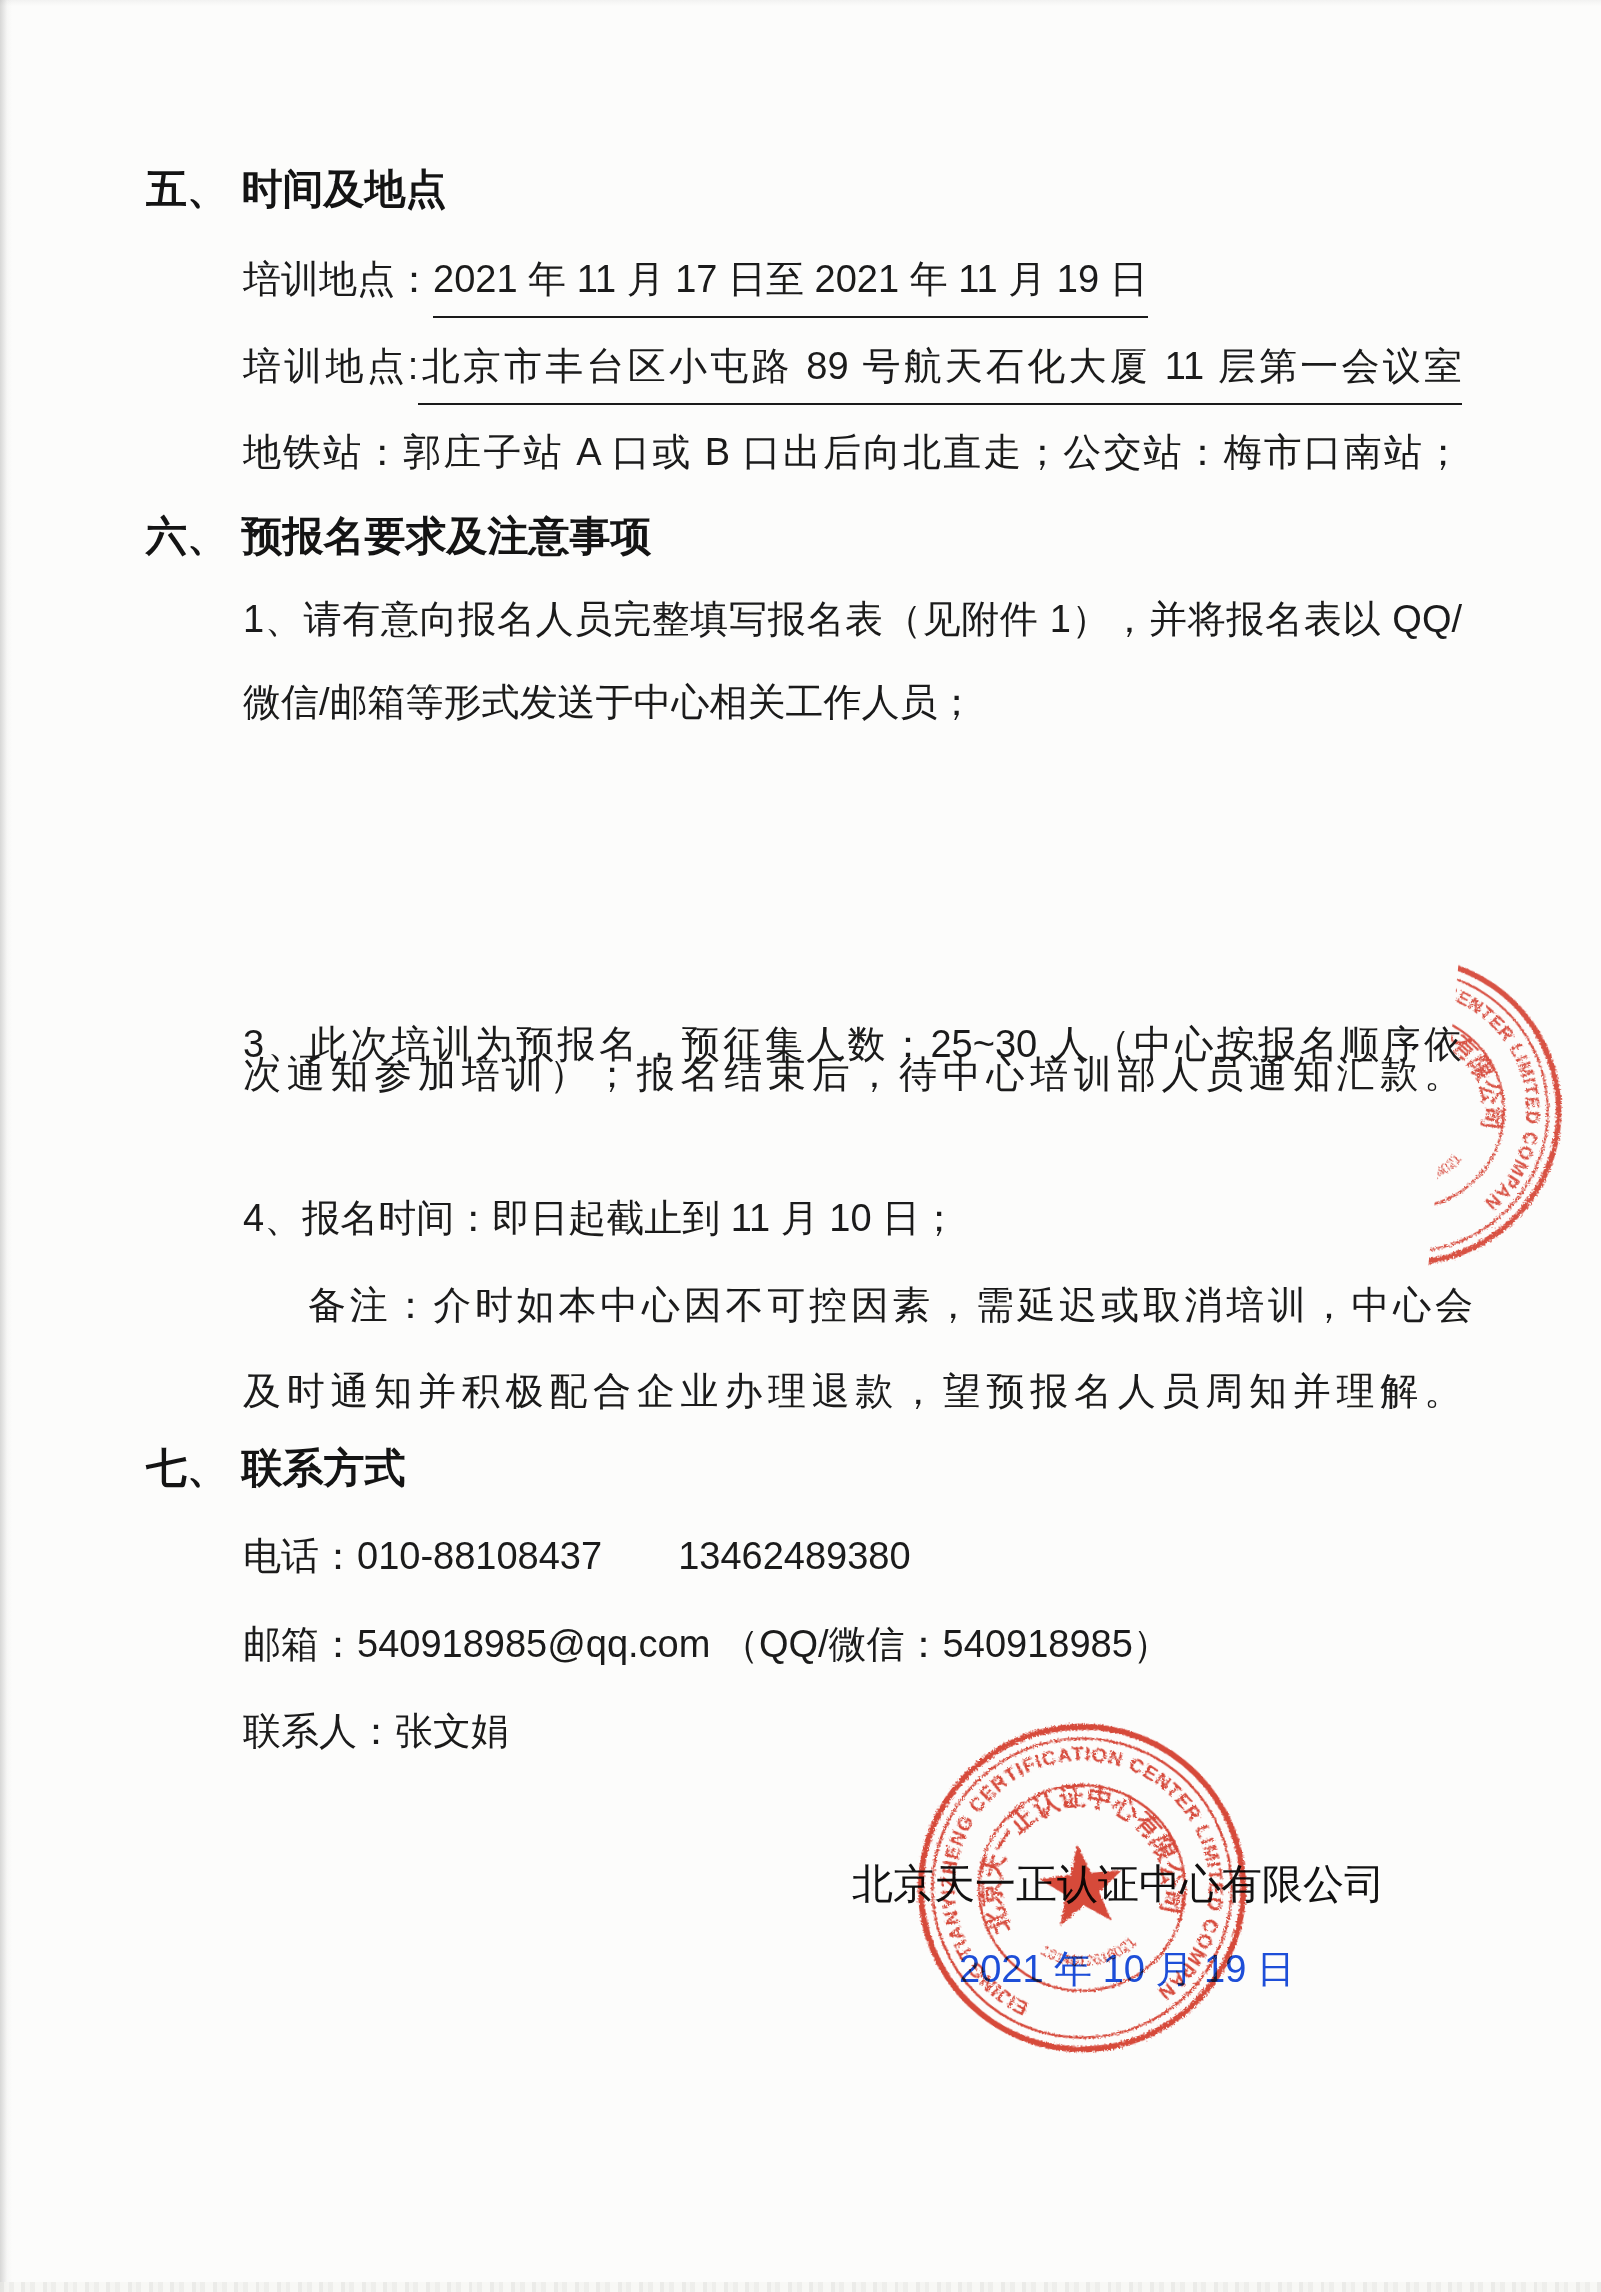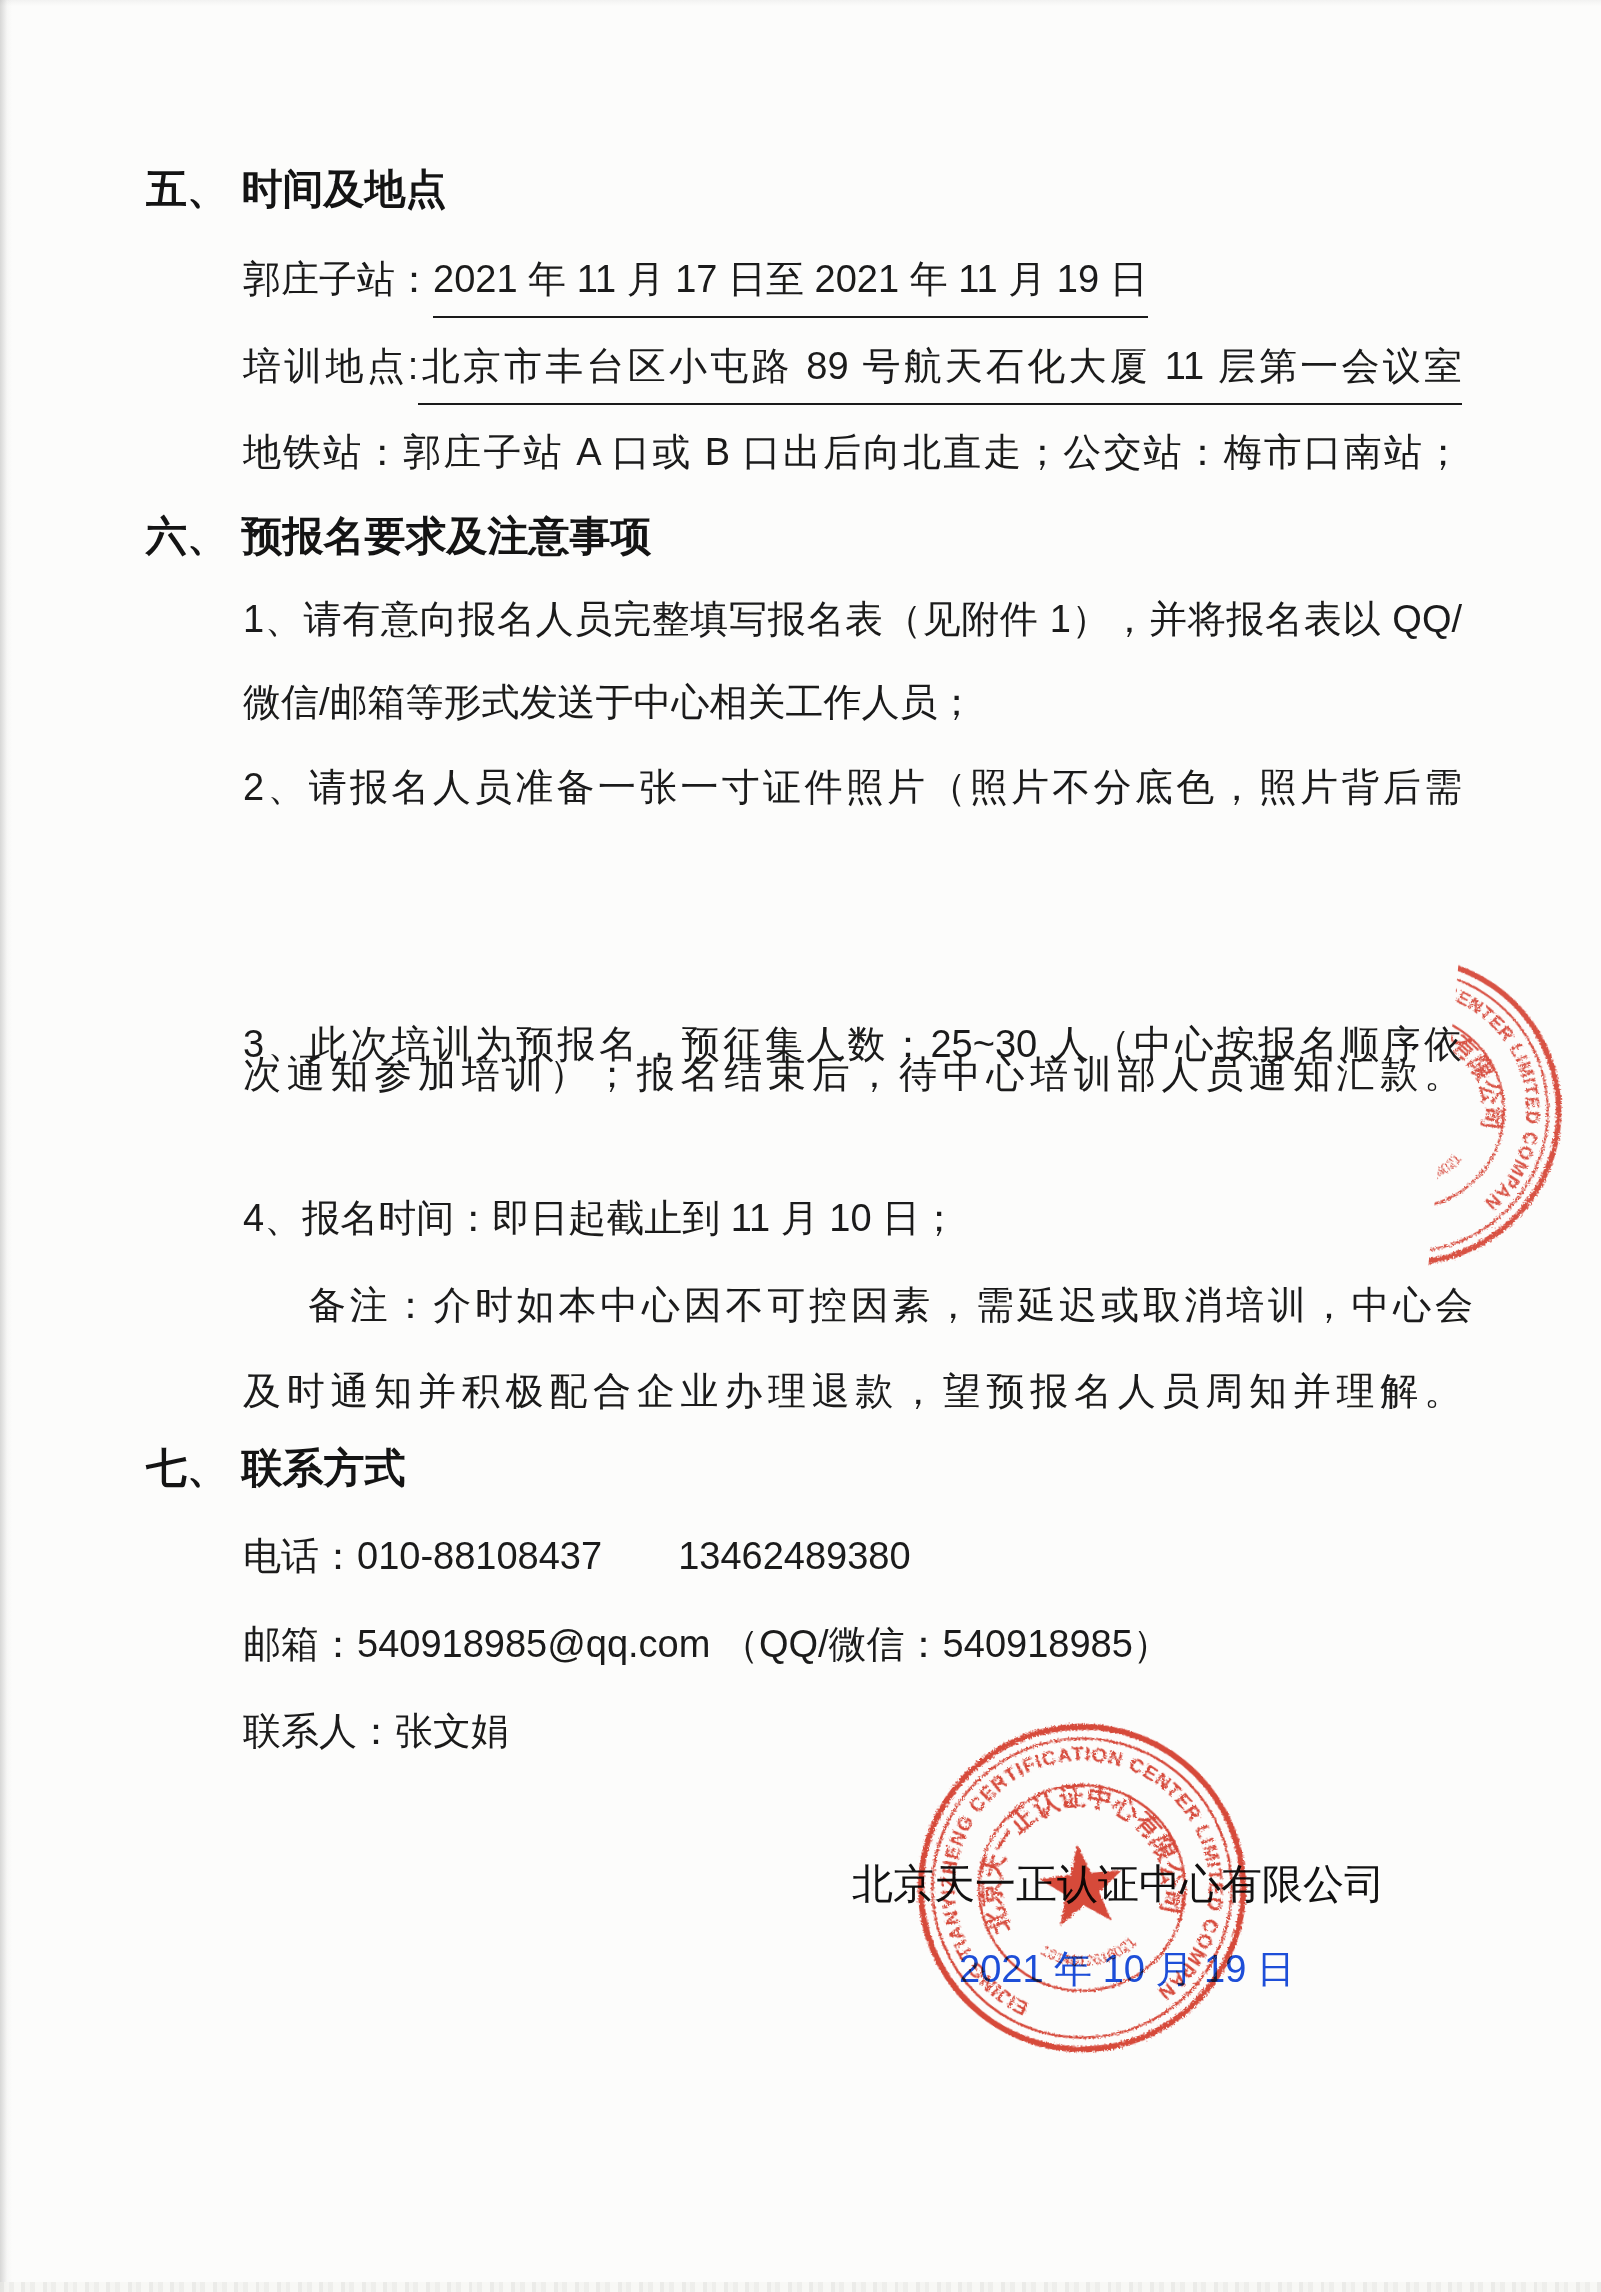--- a/index.html
+++ b/index.html
@@ -66,37 +66,36 @@
 <div class="page">
 
   <div class="scan-edge-top"></div>
   <div class="scan-edge-left"></div>
 
   <div class="heading" style="top:165px">
     <span class="num">五、</span><span>时间及地点</span>
   </div>
 
   <div class="bodyline nowrap" style="top:256px">
-    <span>郭庄子站：</span><span class="ul">2021 年 11 月 17 日至 2021 年 11 月 19 日</span>
+    <span>培训地点：</span><span class="ul">2021 年 11 月 17 日至 2021 年 11 月 19 日</span>
   </div>
 
   <div class="bodyline fill" style="top:343px">
     <span>培训地点:</span><span class="ul">北京市丰台区小屯路 89 号航天石化大厦 11 层第一会议室</span>
   </div>
 
   <div class="bodyline fill" style="top:429px">地铁站：郭庄子站 A 口或 B 口出后向北直走；公交站：梅市口南站；</div>
 
   <div class="heading" style="top:512px">
     <span class="num">六、</span><span>预报名要求及注意事项</span>
   </div>
 
   <div class="bodyline fill" style="top:596px">1、请有意向报名人员完整填写报名表（见附件 1），并将报名表以 QQ/</div>
   <div class="bodyline nowrap" style="top:679px">微信/邮箱等形式发送于中心相关工作人员；</div>
 
-  <div class="bodyline fill" style="top:764px">2、请报名人员准备一张一寸证件照片（照片不分底色，照片背后需</div>
 
   <div class="bodyline fill" style="top:1021px">3、此次培训为预报名，预征集人数：25~30 人（中心按报名顺序依</div>
   <div class="bodyline fill" style="top:1051px">次通知参加培训）；报名结束后，待中心培训部人员通知汇款。</div>
 
   <div class="bodyline nowrap" style="top:1195px">4、报名时间：即日起截止到 11 月 10 日；</div>
 
   <div class="bodyline indent1 fill" style="top:1282px">备注：介时如本中心因不可控因素，需延迟或取消培训，中心会</div>
   <div class="bodyline fill" style="top:1368px">及时通知并积极配合企业办理退款，望预报名人员周知并理解。</div>
 
   <div class="heading" style="top:1444px">

